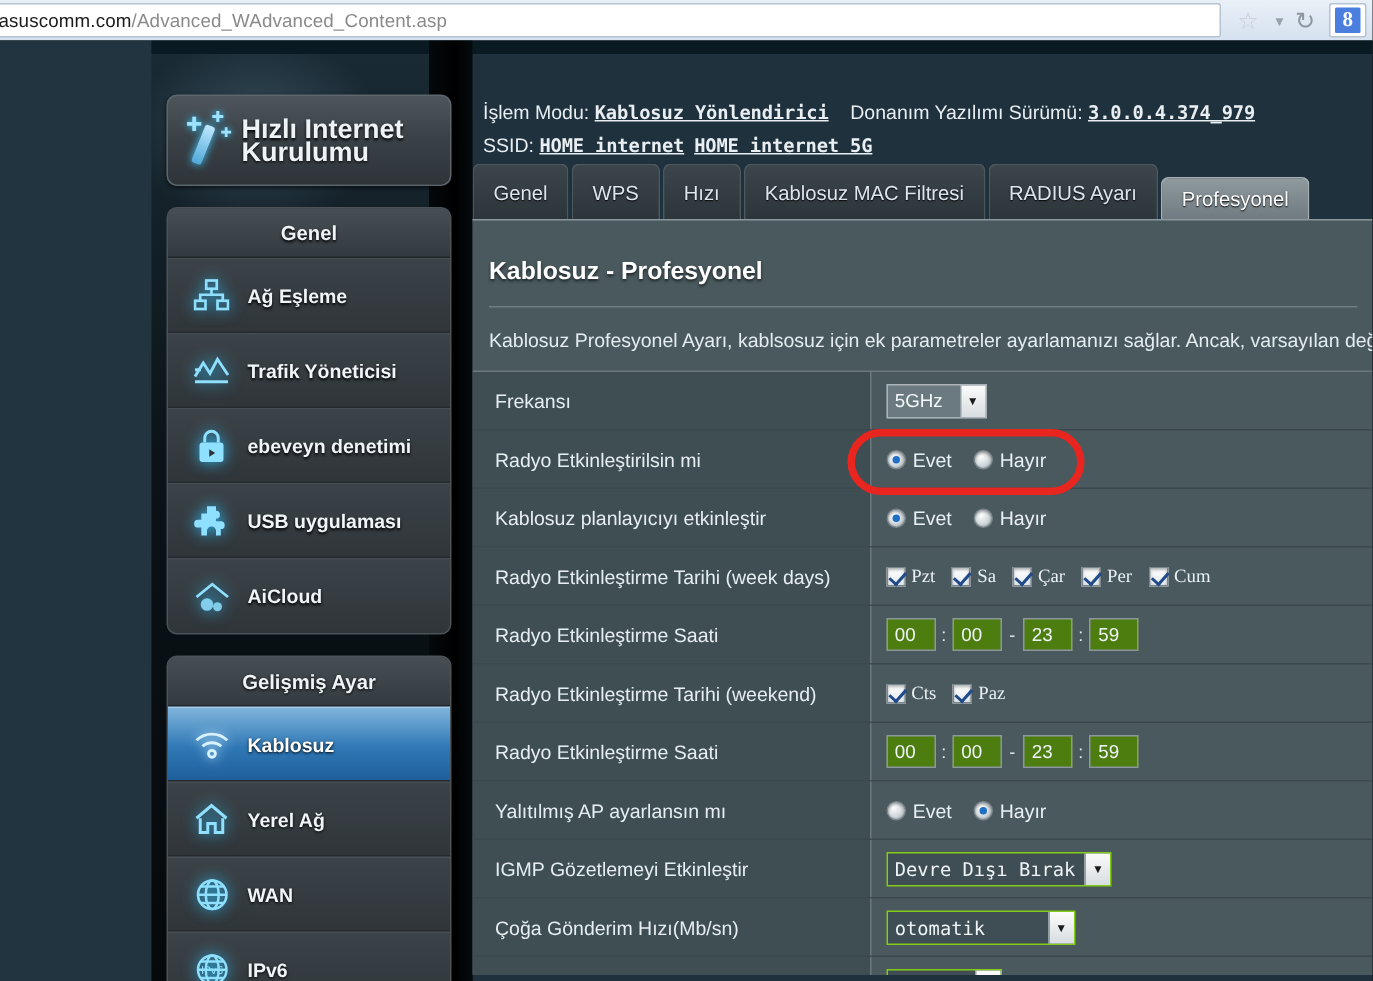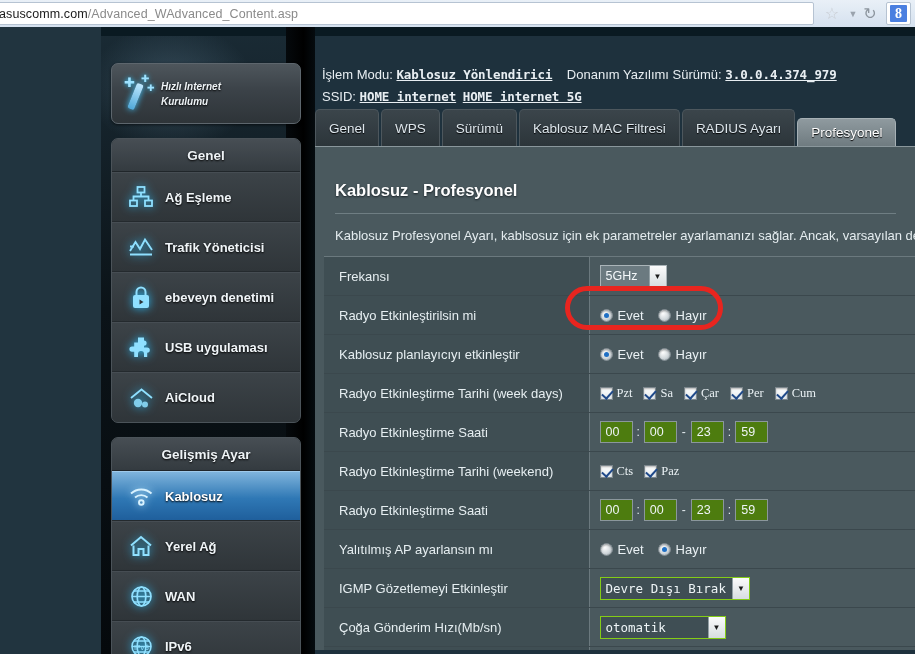--- a/index.html
+++ b/index.html
@@ -87,22 +87,22 @@
     position: absolute; left: 9px; top: 9px; width: 7px; height: 27px;
     background: linear-gradient(#bfe8ff, #4fa8d8);
     transform: rotate(22deg); border-radius: 2px;
     box-shadow: 0 0 6px #3fc6ff;
   }
   .spark { position: absolute; color: #9fe2ff; font-size: 11px; text-shadow: 0 0 5px #2ec8ff; line-height: 1; }
   #qis-button .s1 { left: 1px; top: 2px; font-size: 13px; }
   #qis-button .s2 { left: 18px; top: 0px; font-size: 10px; }
   #qis-button .s3 { left: 24px; top: 10px; font-size: 9px; }
   #qis-label {
-    color: #eef3f6; font-size: 10px; font-weight: bold; line-height: 15px;
-    text-shadow: 0 1px 2px #000; margin-left: 4px; font-style: italic;
+    color: #eef3f6; font-size: 18px; font-weight: bold; line-height: 15px;
+    text-shadow: 0 1px 2px #000; margin-left: 4px;
   }
 
   .nav-group {
     width: 190px; margin-top: 14px;
     background: #333a3f;
     border: 1px solid #4b5359; border-radius: 7px;
     overflow: hidden;
   }
   .nav-header {
     height: 33px; display: flex; align-items: center; justify-content: center;
@@ -170,21 +170,21 @@
     background: linear-gradient(#8f9a9f, #6f7b80);
     color: #ffffff; border-color: #a6b0b5;
     height: 28px;
   }
 
   
   #content {
     position: absolute; left: 315px; top: 119px; width: 600px; height: 504px;
     background: #4a595e;
     border-top: 1px solid #8a979c;
-    padding: 9px;
+    padding: 0;
     overflow: hidden;
   }
   #content-title {
     color: #ffffff; font-size: 16.5px; font-weight: bold;
     padding: 25px 0 0 11px; text-shadow: 0 1px 2px #1a2227;
   }
   #title-rule {
     margin: 13px 10px 0 11px; height: 1px; background: #6f7e83;
   }
   #content-desc {
@@ -440,21 +440,21 @@
     <div id="info-line2">
       <span class="lbl">SSID:</span>
       <span class="mono">HOME internet</span>
       <span class="mono" id="ssid-2">HOME internet 5G</span>
     </div>
   </div>
 
   <div id="tabs">
     <div class="tab">Genel</div>
     <div class="tab">WPS</div>
-    <div class="tab">Sürümü</div>
+    <div class="tab">Hızı</div>
     <div class="tab">Kablosuz MAC Filtresi</div>
     <div class="tab">RADIUS Ayarı</div>
     <div class="tab active">Profesyonel</div>
   </div>
 
   <div id="content">
     <div id="content-title">Kablosuz - Profesyonel</div>
     <div id="title-rule"></div>
     <div id="content-desc">Kablosuz Profesyonel Ayarı, kablsosuz için ek parametreler ayarlamanızı sağlar. Ancak, varsayılan değ</div>
 

